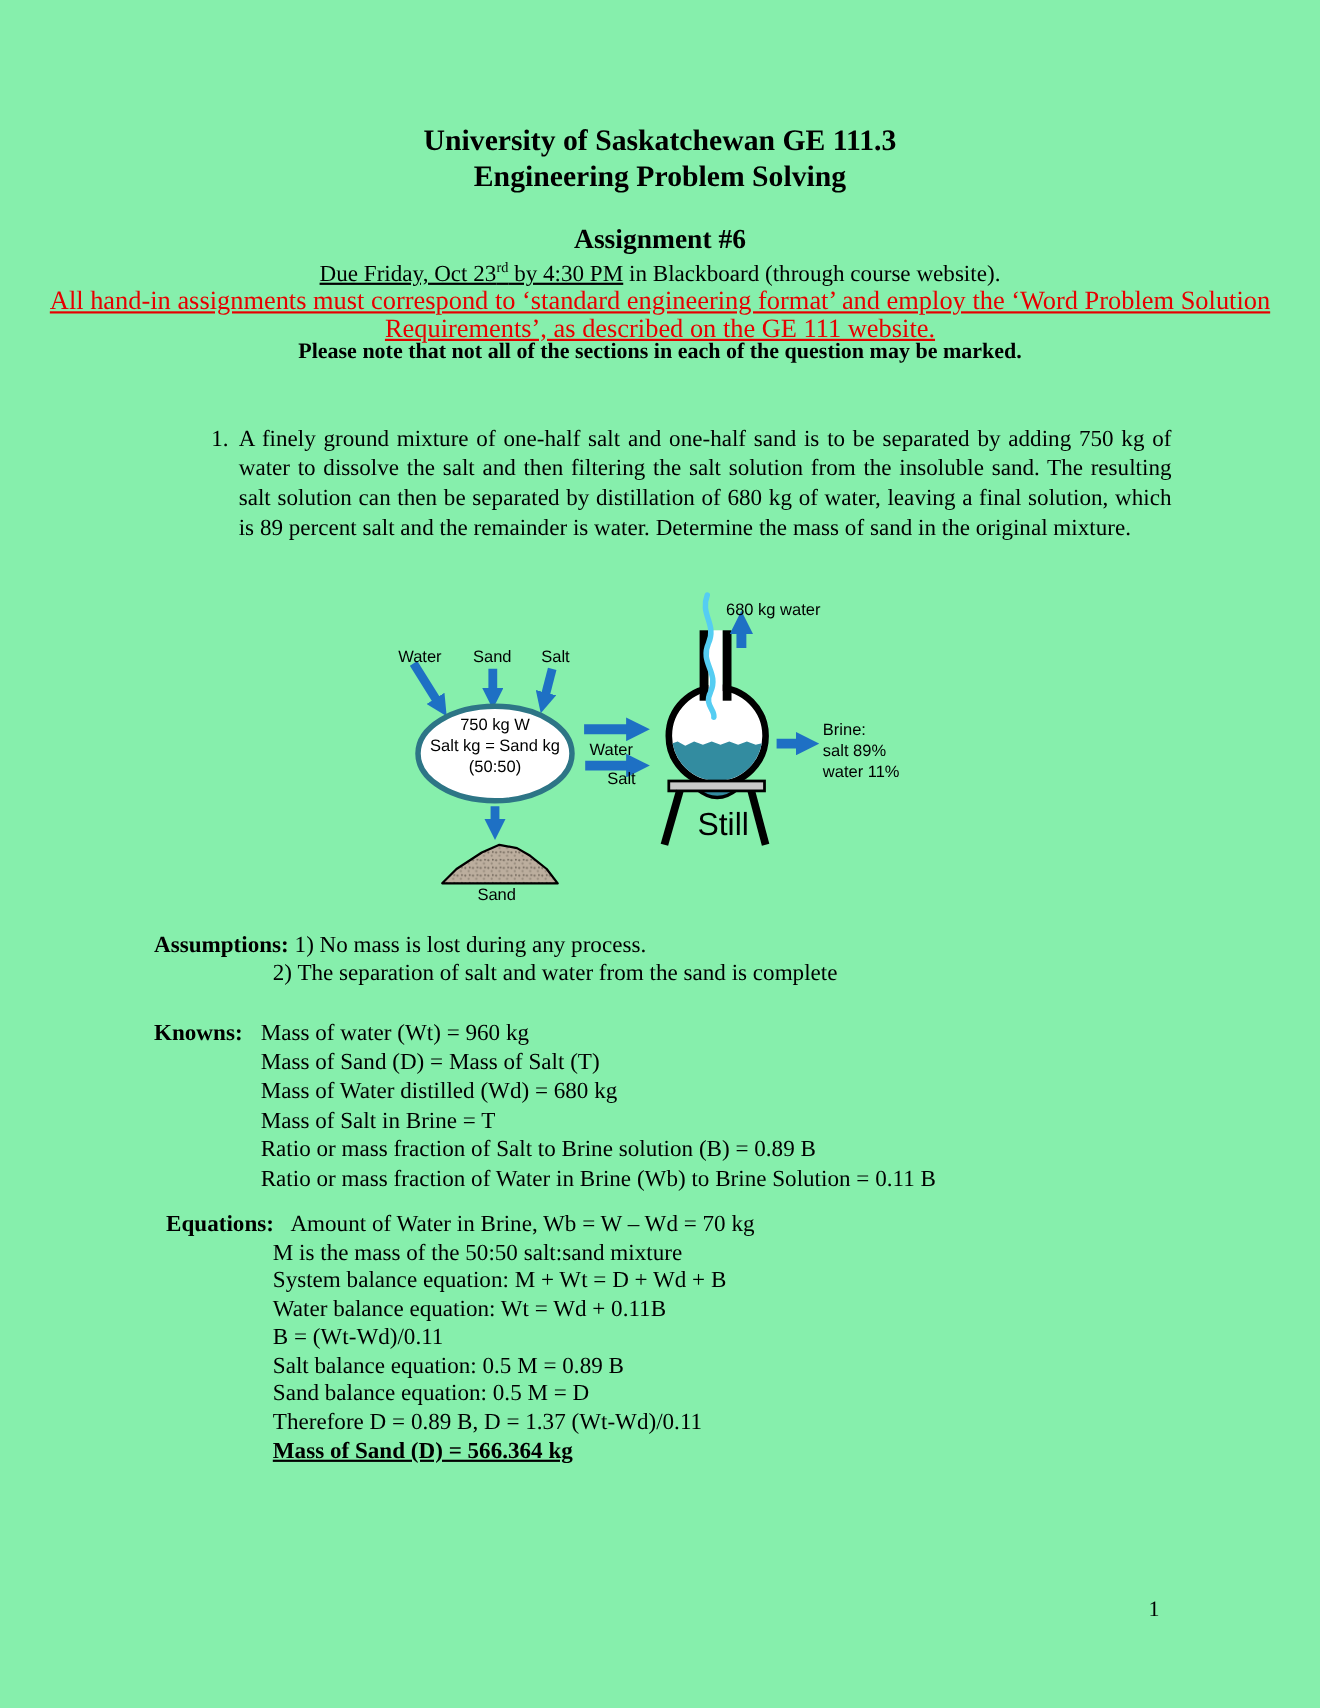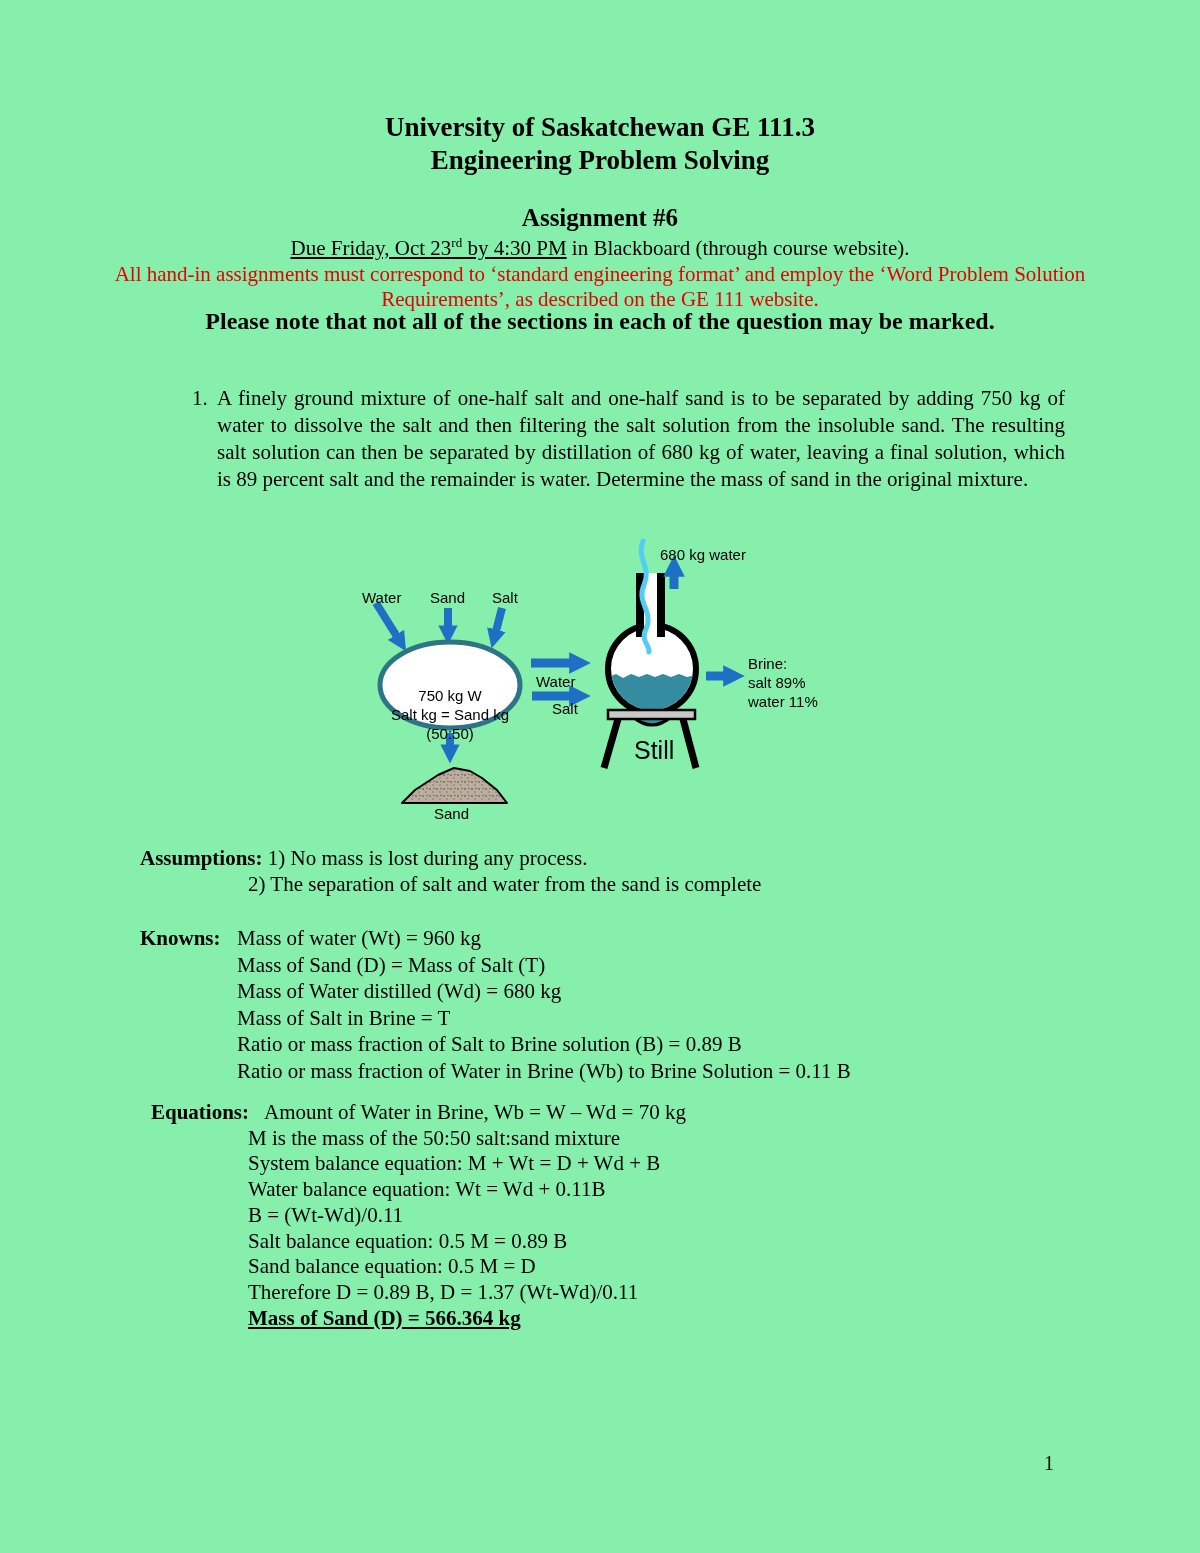--- a/index.html
+++ b/index.html
@@ -5,32 +5,32 @@
   html,body{margin:0;padding:0;background:#ffffff;}
   .page{position:relative;width:1200px;height:1553px;background:#86efac;overflow:hidden;
         font-family:"Liberation Serif",serif;color:#000;}
   .abs{position:absolute;}
   .centered{left:0;right:0;text-align:center;white-space:nowrap;}
   .title{top:111px;font-size:27px;font-weight:bold;line-height:33px;}
   .assignment{top:204px;font-size:25px;font-weight:bold;}
   .due{top:236px;font-size:21px;text-align:center;}
   .due .u{text-decoration:underline;}
   .due sup{font-size:13px;vertical-align:super;line-height:0;}
-  .rednote{top:262px;font-size:21px;line-height:24.5px;color:#e60000;}
-  .boldnote{top:308px;font-size:24px;font-weight:bold;}
+  .rednote{top:262px;font-size:24px;line-height:24.5px;color:#e60000;text-decoration:underline;}
+  .boldnote{top:308px;font-size:20px;font-weight:bold;}
   .problem{top:385px;left:192px;width:873px;font-size:21px;line-height:27px;display:flex;}
   .pnum{width:25px;flex:none;}
   .ptext{text-align:justify;flex:1;}
   .diagram{left:330px;top:535px;width:560px;height:300px;
            font-family:"Liberation Sans",sans-serif;font-size:15px;line-height:17px;}
   .diagram svg{position:absolute;left:0;top:0;}
   .dlabel{position:absolute;white-space:nowrap;}
-  .mix{position:absolute;left:50px;top:115px;width:140px;text-align:center;line-height:19px;margin-top:36px;}
+  .mix{position:absolute;left:50px;top:115px;width:140px;text-align:center;line-height:19px;}
   .brine{position:absolute;left:418px;top:119px;line-height:19px;}
-  .still-label{position:absolute;left:304px;top:207px;font-size:25px;}
+  .still-label{position:absolute;left:304px;top:207px;font-size:29px;}
   .assumptions{top:846px;left:140px;font-size:21px;line-height:25.5px;}
   .assumptions .indent2{padding-left:108px;}
   .knowns{top:925px;left:140px;font-size:21px;line-height:26.5px;}
   .equations{top:1100px;left:151px;font-size:21px;line-height:25.7px;}
   .hang{padding-left:97px;white-space:nowrap;}
   .lbl{display:inline-block;margin-left:-97px;font-weight:bold;}
   .lbl-k{width:97px;}
   .lbl-e{width:113px;}
   .result{font-weight:bold;text-decoration:underline;}
   .pagenum{left:1044px;top:1452px;font-size:20px;}

